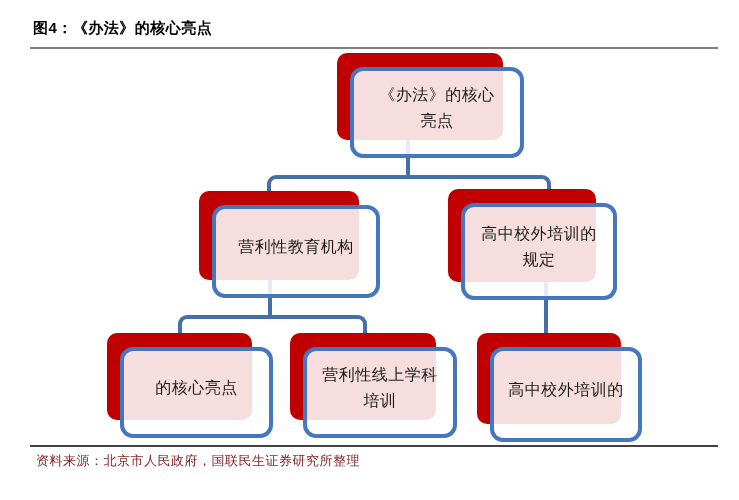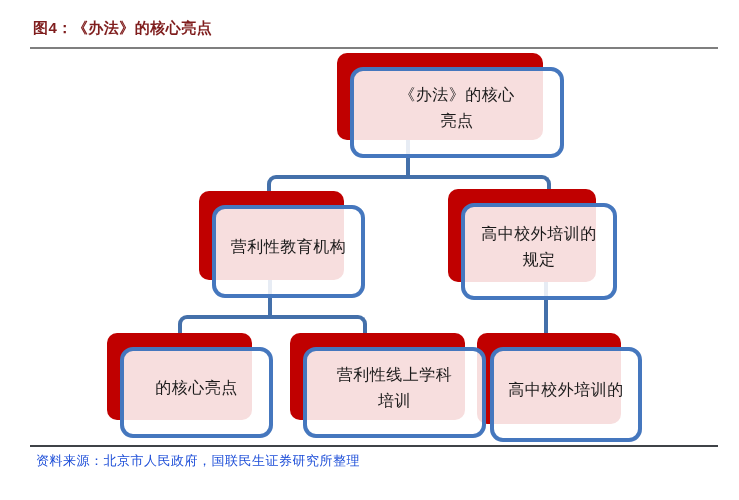--- a/index.html
+++ b/index.html
@@ -9,32 +9,32 @@
     height: 500px;
     background: #ffffff;
     overflow: hidden;
     font-family: "Liberation Sans", "DejaVu Sans", sans-serif;
   }
   .fig-title {
     position: absolute;
     left: 33px; top: 19px;
     font-size: 15px;
     font-weight: bold;
-    color: #7f1d1d;
+    color: #000000;
     letter-spacing: 0.5px;
     white-space: nowrap;
   }
   .rule { position: absolute; left: 30px; width: 688px; height: 2px; }
   .rule-top { top: 47px; background: #7f7f7f; }
   .rule-bottom { top: 445px; background: #3f4347; }
   .source-note {
     position: absolute;
     left: 36px; top: 452px;
     font-size: 13px;
-    color: #1d4ed8;
+    color: #7f1d1d;
     letter-spacing: 0.5px;
     white-space: nowrap;
   }
   .diagram { position: absolute; left: 0; top: 0; right: 0; bottom: 0; }
 
   
   .conn { position: absolute; z-index: 1; }
   .conn-v { width: 4px; background: #4470aa; }
   .conn-branch {
     box-sizing: border-box;
@@ -88,29 +88,29 @@
   <div class="rule rule-top"></div>
 
   <div class="diagram">
 
     <div class="conn conn-v" style="left:406px; top:138px; height:39px;"></div>
     <div class="conn conn-branch" style="left:267px; top:175px; width:284px; height:32px;"></div>
     <div class="conn conn-v" style="left:268px; top:268px; height:47px;"></div>
     <div class="conn conn-branch" style="left:178px; top:315px; width:189px; height:33px;"></div>
     <div class="conn conn-v" style="left:544px; top:268px; height:79px;"></div>
 
-    <div class="node" style="left:350px; top:67px; width:174px; height:91px;padding-left:40px;">
+    <div class="node" style="left:350px; top:67px; width:174px; height:91px;">
       <div class="node-back"></div>
       <div class="node-front">
         <div class="node-line">《办法》的核心</div>
         <div class="node-line">亮点</div>
       </div>
     </div>
 
-    <div class="node" style="left:212px; top:205px; width:153px; height:93px;">
+    <div class="node" style="left:212px; top:205px; width:168px; height:93px;">
       <div class="node-back"></div>
       <div class="node-front">
         <div class="node-line">营利性教育机构</div>
       </div>
     </div>
 
     <div class="node" style="left:461px; top:203px; width:156px; height:97px;">
       <div class="node-back"></div>
       <div class="node-front">
         <div class="node-line">高中校外培训的</div>
@@ -118,21 +118,21 @@
       </div>
     </div>
 
     <div class="node" style="left:120px; top:347px; width:153px; height:91px;">
       <div class="node-back"></div>
       <div class="node-front">
         <div class="node-line">的核心亮点</div>
       </div>
     </div>
 
-    <div class="node" style="left:303px; top:347px; width:154px; height:91px;padding-left:29px;">
+    <div class="node" style="left:303px; top:347px; width:154px; height:91px;">
       <div class="node-back"></div>
       <div class="node-front">
         <div class="node-line">营利性线上学科</div>
         <div class="node-line">培训</div>
       </div>
     </div>
 
     <div class="node" style="left:490px; top:347px; width:152px; height:95px;">
       <div class="node-back"></div>
       <div class="node-front">

